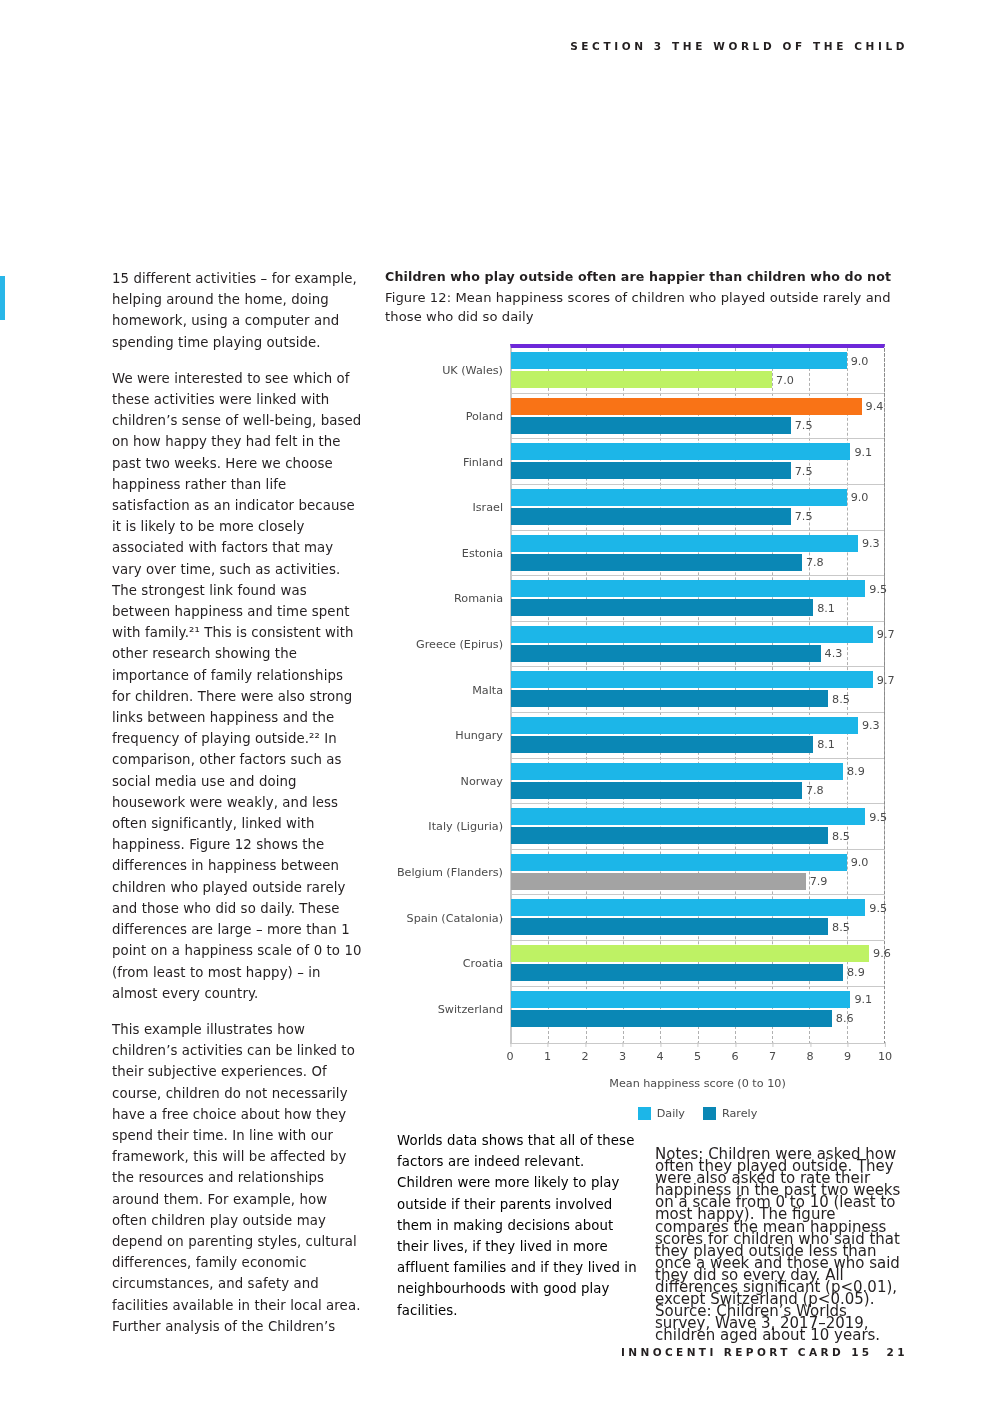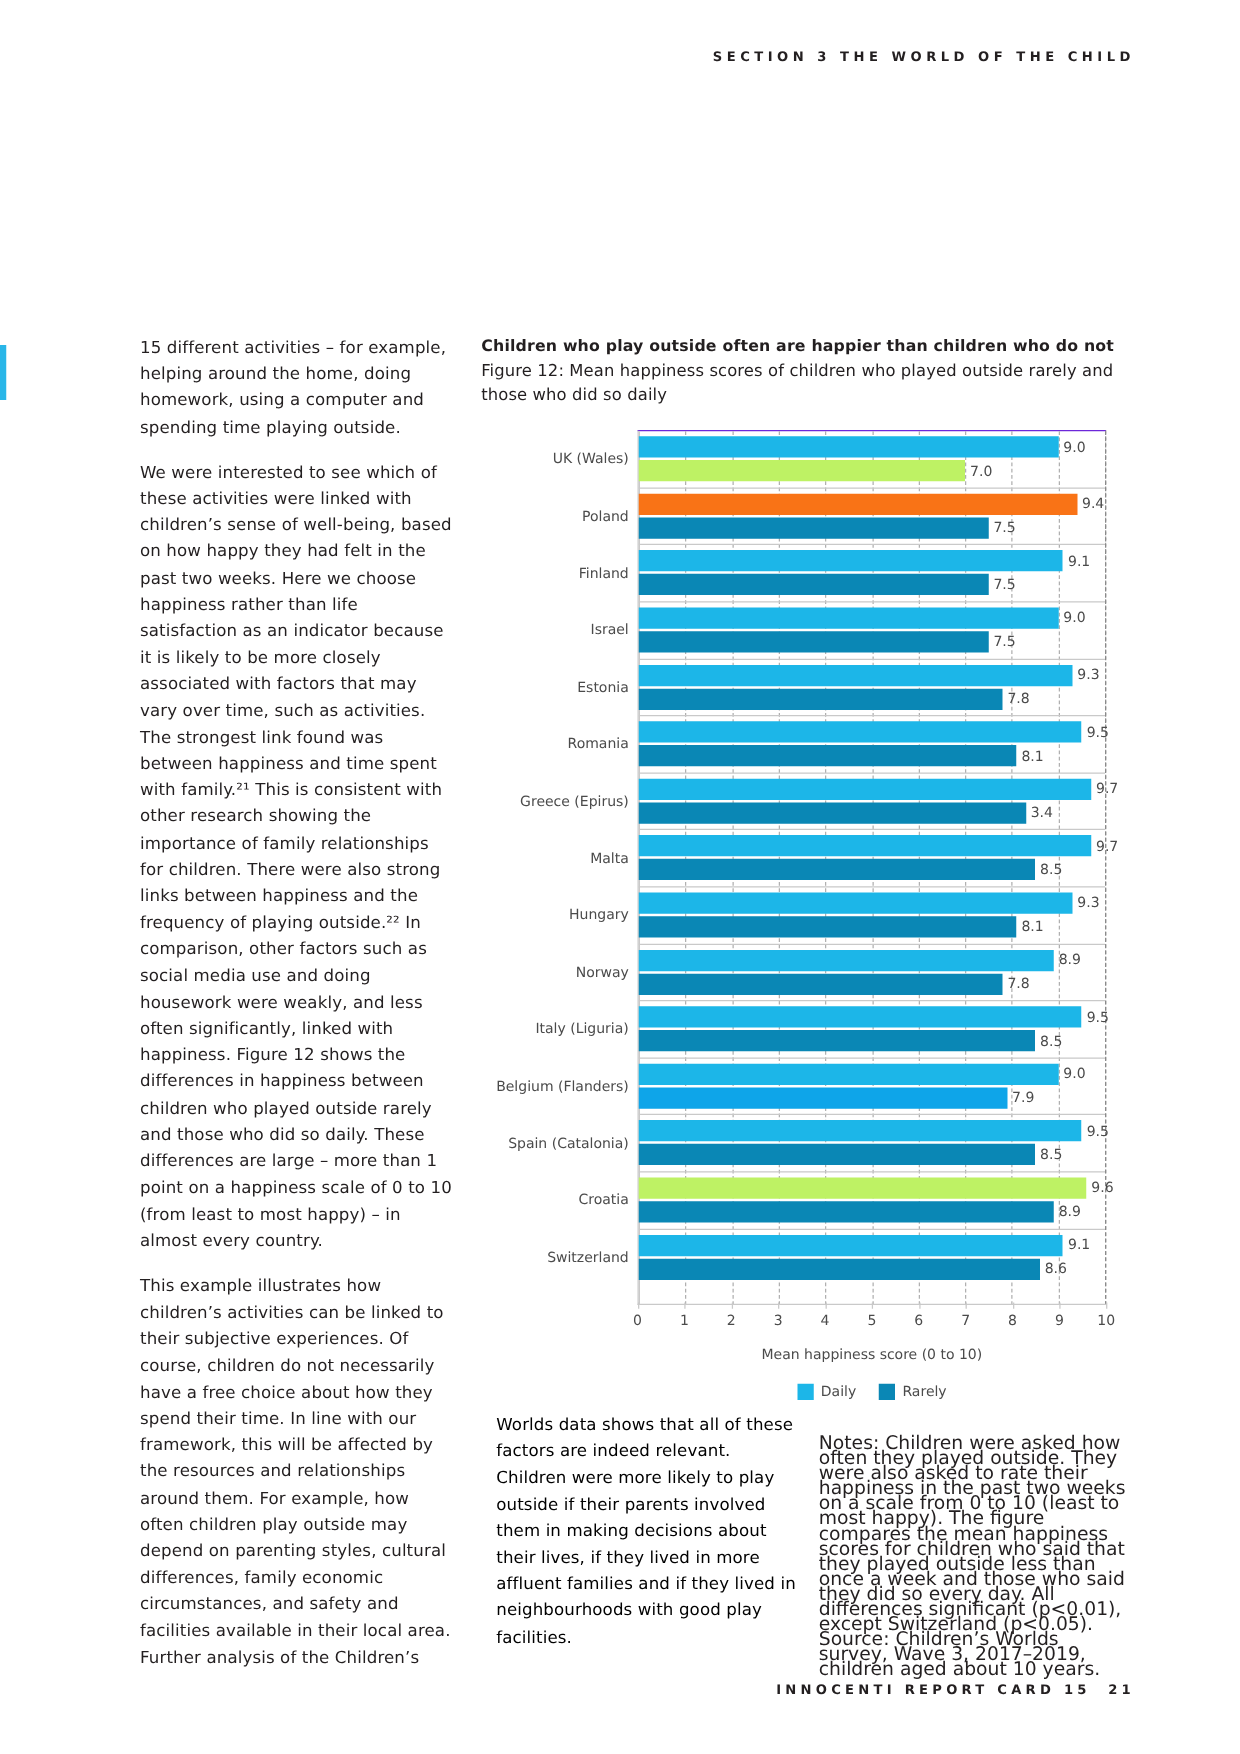--- a/index.html
+++ b/index.html
@@ -47,21 +47,21 @@
   .fig-sub{
     font-size:13.1px;color:#231f20;line-height:18.6px;letter-spacing:.1px;
   }
 
   .chart{
     position:relative;margin-top:18px;width:500px;height:760px;
   }
   .plot{
     position:absolute;left:125px;top:0;right:0;bottom:60px;
     border-left:1px solid #c9c9c9;border-right:1px dashed #9a9a9a;
-    border-top:1px solid #6d28d9;
+    border-top:4px solid #6d28d9;
   }
   .rows{position:absolute;inset:0;}
   .row{
     position:relative;height:45.6px;border-bottom:1px solid #c9c9c9;
     box-sizing:border-box;
   }
   .row:last-child{border-bottom:none;}
   .cat-label{
     position:absolute;right:calc(100% + 8px);top:50%;transform:translateY(-50%);
     font-size:11.2px;color:#4b4b4b;white-space:nowrap;text-align:right;
@@ -217,21 +217,21 @@
                 </div>
               </div>
             </div>
             <div class="row">
               <div class="cat-label">Greece (Epirus)</div>
               <div class="bars">
                 <div class="bar daily" style="width: 97%; background: rgb(28, 182, 232);">
                   <span class="val">9.7</span>
                 </div>
                 <div class="bar rarely" style="width: 83%; background: rgb(10, 135, 181);">
-                  <span class="val">3.4</span>
+                  <span class="val">4.3</span>
                 </div>
               </div>
             </div>
             <div class="row">
               <div class="cat-label">Malta</div>
               <div class="bars">
                 <div class="bar daily" style="width: 97%; background: rgb(28, 182, 232);">
                   <span class="val">9.7</span>
                 </div>
                 <div class="bar rarely" style="width: 85%; background: rgb(10, 135, 181);">
@@ -271,21 +271,21 @@
                   <span class="val">8.5</span>
                 </div>
               </div>
             </div>
             <div class="row">
               <div class="cat-label">Belgium (Flanders)</div>
               <div class="bars">
                 <div class="bar daily" style="width: 90%; background: rgb(28, 182, 232);">
                   <span class="val">9.0</span>
                 </div>
-                <div class="bar rarely" style="width: 79%; background: #0ea5e9;">
+                <div class="bar rarely" style="width: 79%; background: #a3a3a3;">
                   <span class="val">7.9</span>
                 </div>
               </div>
             </div>
             <div class="row">
               <div class="cat-label">Spain (Catalonia)</div>
               <div class="bars">
                 <div class="bar daily" style="width: 95%; background: rgb(28, 182, 232);">
                   <span class="val">9.5</span>
                 </div>

